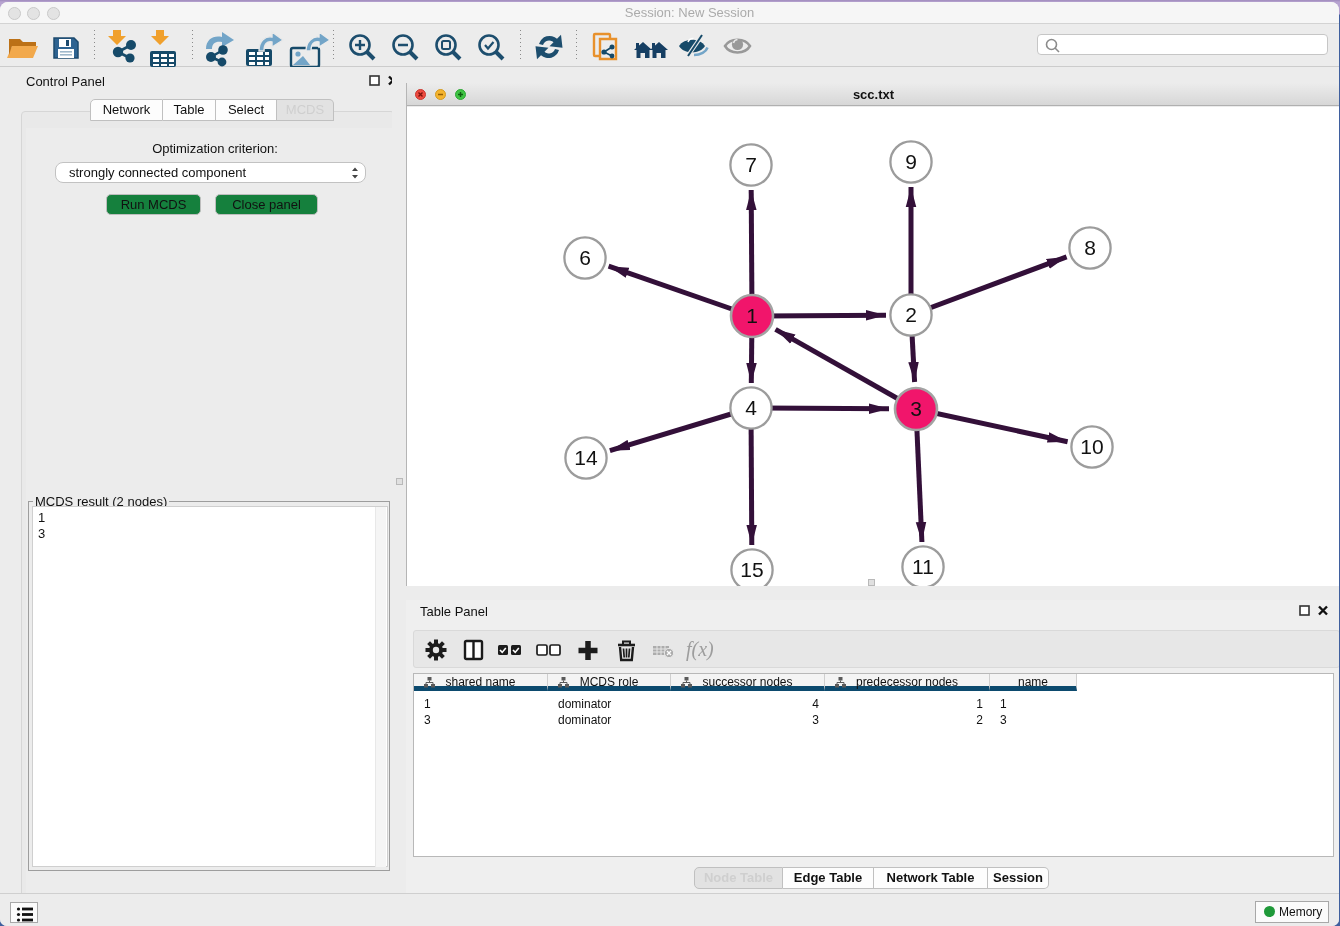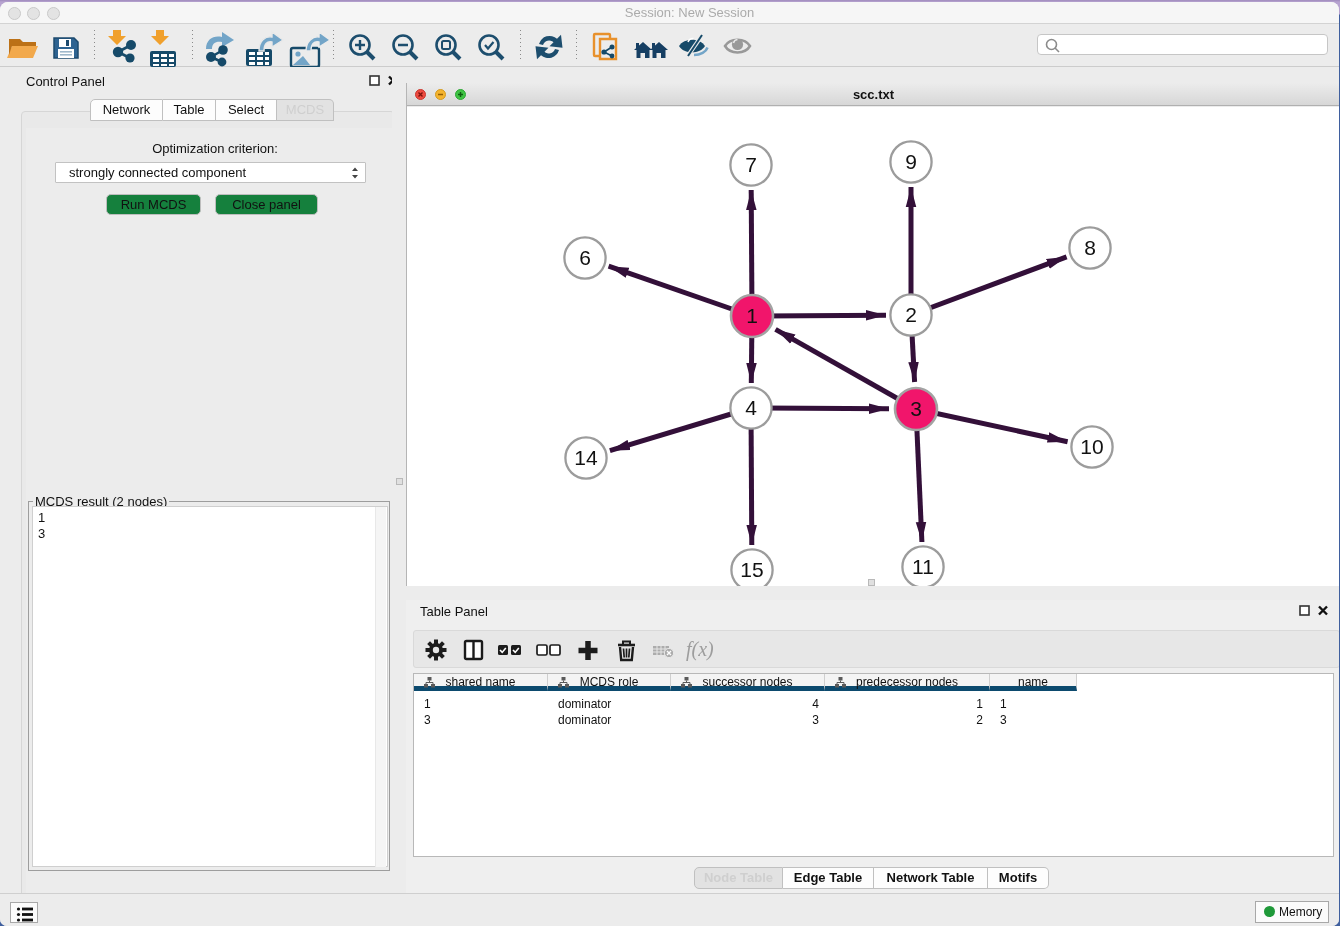--- a/index.html
+++ b/index.html
@@ -17,21 +17,21 @@
 
 #cpanel{position:absolute;left:12px;top:66px;width:392px;height:825px;background:#ececec;}
 .ptitle{font-size:13px;color:#111;}
 .tabs{position:absolute;display:flex;font-size:13px;z-index:5;}
 .tab{background:#fdfdfd;border:1px solid #c0c0c0;border-left:none;padding:2px 0 3px;text-align:center;color:#111;}
 .tab.first{border-left:1px solid #c0c0c0;border-radius:5px 0 0 0;}
 .tab.last{border-radius:0 5px 0 0;}
 .tab.dis{background:#e2e2e2;color:#cfcfcf;}
 #cp-body{position:absolute;left:9px;top:43px;width:374px;height:834px;background:#e9e9e9;border:1px solid #d6d6d6;border-radius:4px;}
 #cp-inner{position:absolute;left:4px;top:16px;width:366px;height:814px;background:#ececec;}
-#combo{position:absolute;left:29px;top:34px;width:311px;height:21px;background:#fff;border:1px solid #c2c2c2;border-radius:1px;font-size:13px;color:#111;line-height:19px;padding-left:13px;}
+#combo{position:absolute;left:29px;top:34px;width:311px;height:21px;background:#fff;border:1px solid #c2c2c2;border-radius:8px;font-size:13px;color:#111;line-height:19px;padding-left:13px;}
 .btn{position:absolute;height:21px;background:#15803d;border:1px solid #bdbdbd;border-radius:5px;font-size:13px;color:#111;text-align:center;line-height:19px;}
 #mcdsbox{position:absolute;left:2px;top:373px;width:362px;height:370px;border:1px solid #9d9d9d;}
 #mcdsbox .lbl{position:absolute;left:4px;top:-8px;background:#ececec;font-size:13px;color:#111;padding:0 2px;}
 #mcdstext{position:absolute;left:3px;top:4px;width:356px;height:361px;background:#fff;border:1px solid #cfcfcf;font-size:13px;color:#111;line-height:16px;padding:3px 0 0 5px;}
 #mcdsscroll{position:absolute;right:1px;top:0;width:11px;height:360px;background:#f5f5f5;border-left:1px solid #e8e8e8;}
 
 #vsplit{position:absolute;left:392px;top:66px;width:14px;height:825px;background:#ececec;}
 #hsplit{position:absolute;left:406px;top:584px;width:934px;height:14px;background:#ececec;}
 .grip{position:absolute;width:7px;height:7px;background:#e0e0e0;border:1px solid #b9b9b9;}
 
@@ -404,21 +404,21 @@
       <div class="td" style="left:10px;top:38px">3</div>
       <div class="td" style="left:144px;top:38px">dominator</div>
       <div class="td" style="left:257px;top:38px;width:148px;text-align:right">3</div>
       <div class="td" style="left:411px;top:38px;width:158px;text-align:right">2</div>
       <div class="td" style="left:586px;top:38px">3</div>
     </div>
     <div class="btabs" style="left:288px;top:267px">
       <div class="tab first dis" style="width:89px;border-radius:5px 0 0 5px">Node Table</div>
       <div class="tab" style="width:91px">Edge Table</div>
       <div class="tab" style="width:114px">Network Table</div>
-      <div class="tab last" style="width:61px;border-radius:0 5px 5px 0">Motifs</div>
+      <div class="tab last" style="width:61px;border-radius:0 5px 5px 0">Session</div>
     </div>
   </div>
   <div id="statusbar">
     <div id="listbtn"><svg width="26" height="19" style="margin:2px 0 0 5px">
           <g fill="#111">
             <circle cx="2.5" cy="4" r="1.6"></circle>
             <rect x="6" y="2.6" width="11" height="2.8"></rect>
             <circle cx="2.5" cy="9.5" r="1.6"></circle>
             <rect x="6" y="8.1" width="11" height="2.8"></rect>
             <circle cx="2.5" cy="15" r="1.6"></circle>

